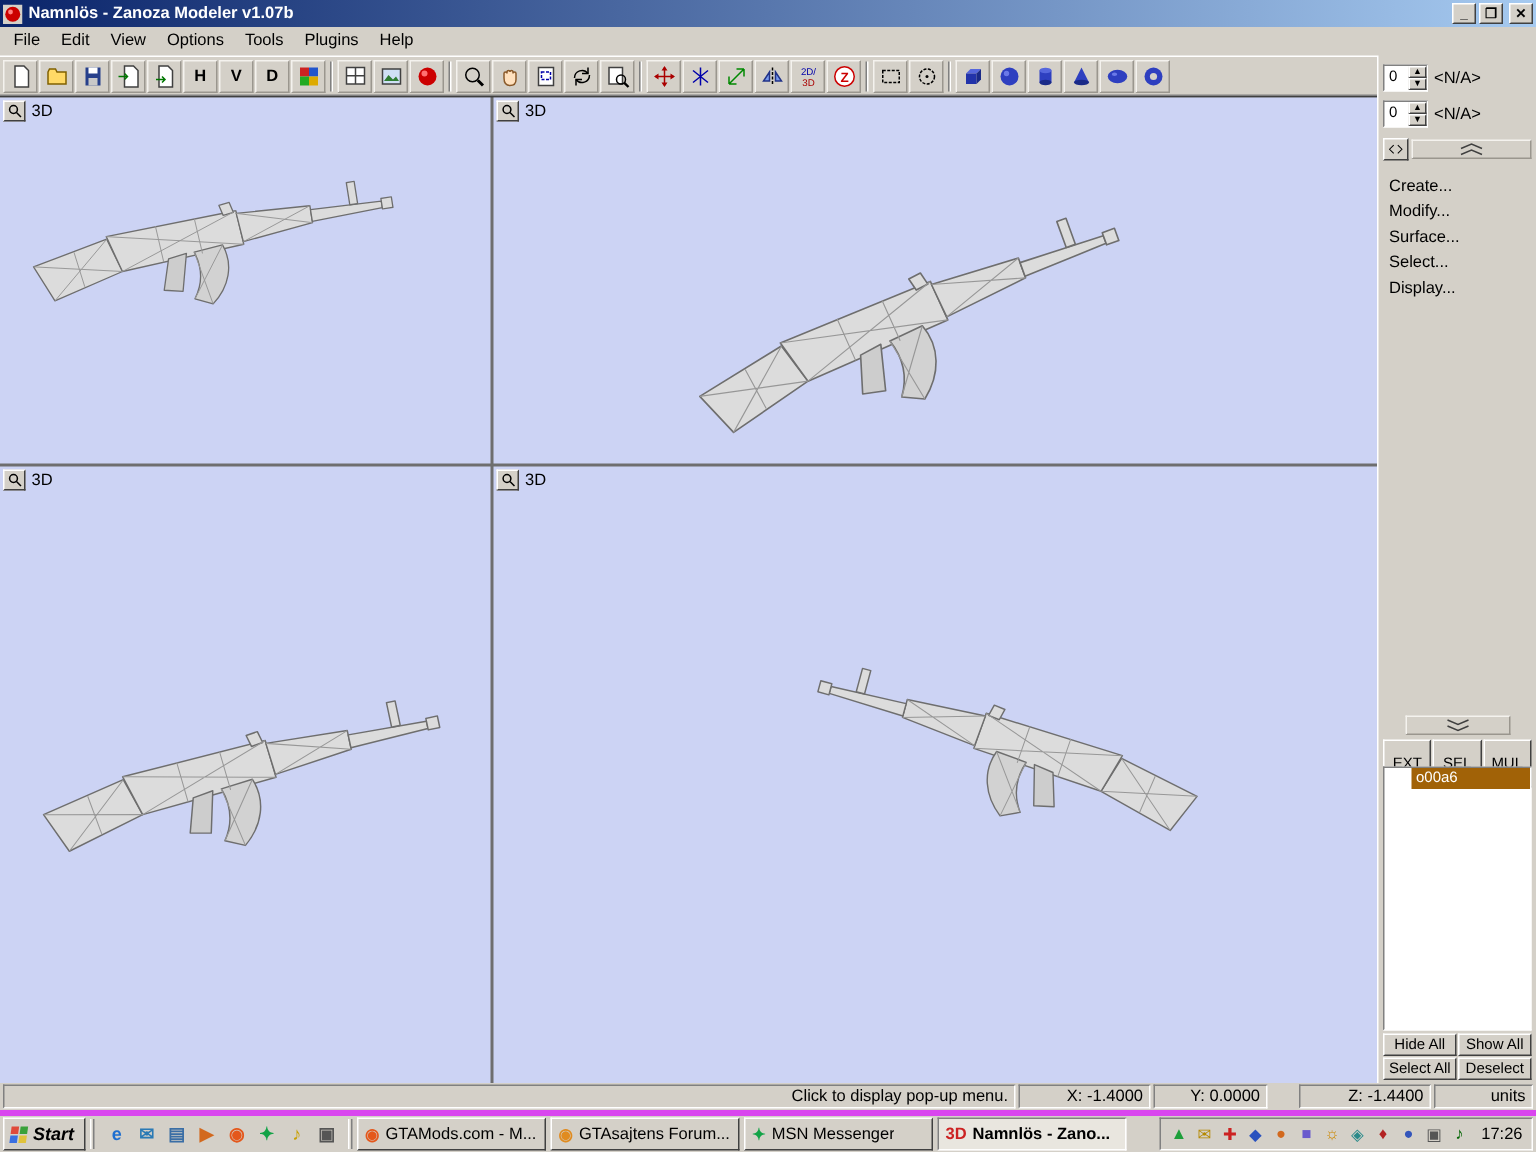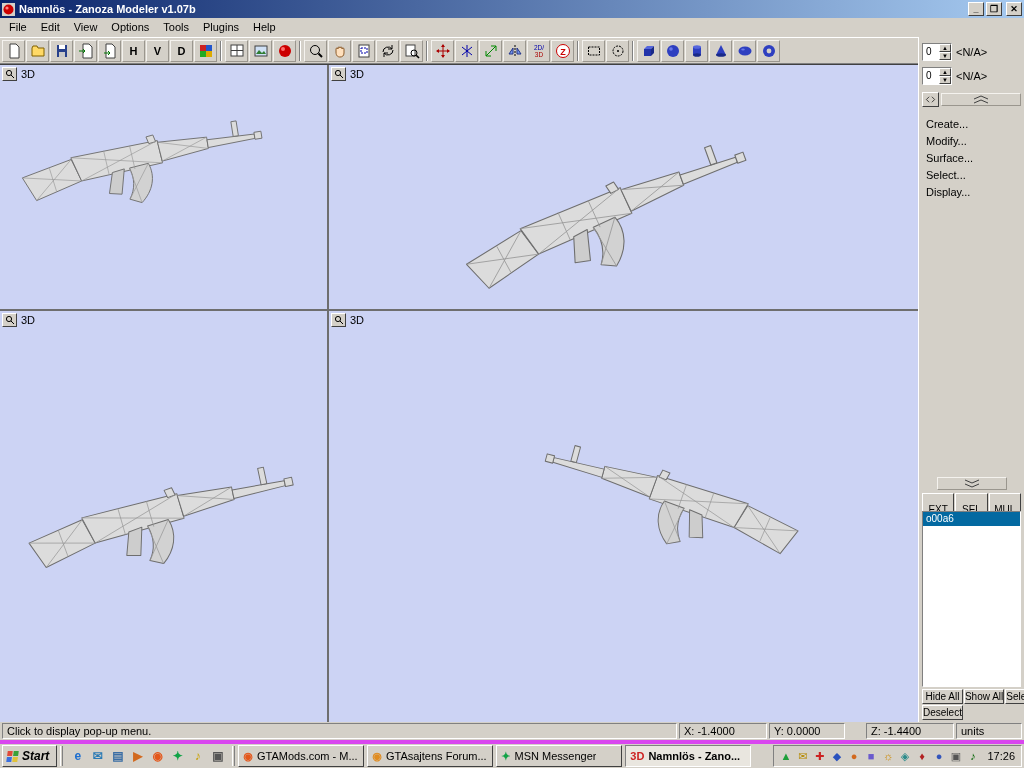--- a/index.html
+++ b/index.html
@@ -65,26 +65,26 @@
   .wide-btn { flex:1; height:13px; display:flex; align-items:center; justify-content:center; background:#d4d0c8; border:1px solid; border-color:#f4f2ee #9a968e #9a968e #f4f2ee; }
   .panel-menu { margin-top:8px; }
   .panel-menu-item { padding:2px 2px 3px 4px; }
   .panel-spacer { flex:1; }
   .chev-down-row { display:flex; justify-content:center; margin-bottom:3px; }
   .chev-down-row .wide-btn { width:70px; flex:none; }
   .mode-row { display:flex; gap:1px; height:16px; flex:0 0 16px; margin-bottom:2px; }
   .mode-btn { flex:1; font-size:10px; height:32px; }
   .objlist { height:176px; flex:0 0 176px; background:#fff; overflow:hidden; }
   .obj-item { font-size:10px; padding:1px 3px 2px; }
-  .obj-item.selected { background:#0369a1; color:#fff; }
-  .vis-grid { display:grid; grid-template-columns:1fr 1fr 1fr; gap:1px; margin-top:2px; }
+  .obj-item.selected { background:#a16207; color:#fff;margin-left:18px; }
+  .vis-grid { display:grid; grid-template-columns:1fr 1fr; gap:1px; margin-top:2px; }
   .vis-btn { height:15px; font-size:10px; white-space:nowrap; }
 
   
-  .statusbar { height:18px; flex:0 0 18px; display:flex; gap:2px; padding:1px 2px; align-items:stretch; }
+  .statusbar { height:18px; flex:0 0 18px; display:flex; gap:2px; padding:1px 2px; align-items:stretch;text-align:right; }
   .status-cell { padding:1px 4px 0; white-space:nowrap; overflow:hidden; font-size:11px; }
   .status-msg { flex:1; }
   .status-x { width:88px; } .status-y { width:76px; } .status-z { width:88px;margin-left:19px; } .status-units { width:66px; }
 
   
   .taskbar { height:28px; flex:0 0 28px; border-top:4px solid #d946ef; background:#d4d0c8;
     display:flex; align-items:center; padding:2px 2px; gap:3px; }
   .start-btn { height:22px; display:flex; align-items:center; gap:4px; padding:0 7px 0 4px;
     font-weight:bold; font-style:italic; font-size:12px; }
   .winflag { display:grid; grid-template-columns:5px 5px; grid-template-rows:5px 5px; gap:1px; transform:skewX(-8deg); }

